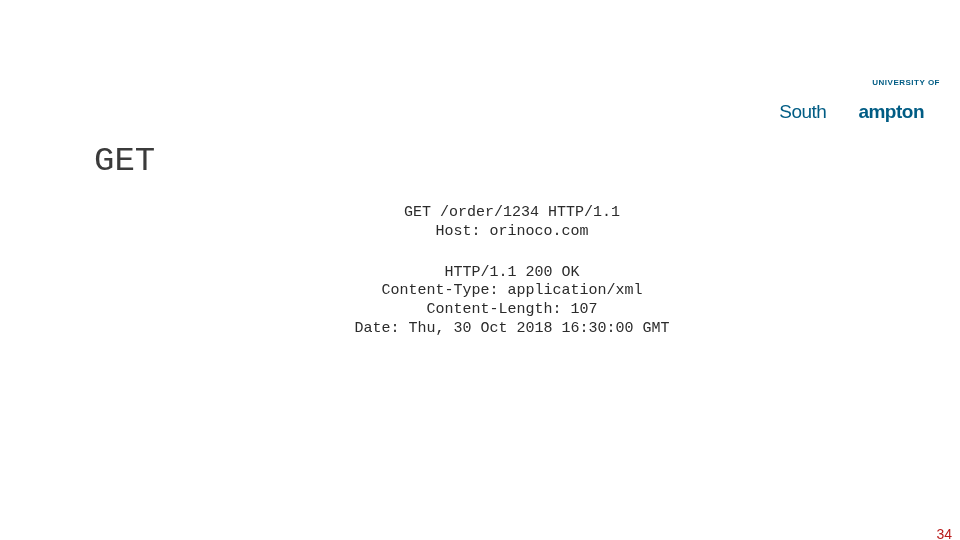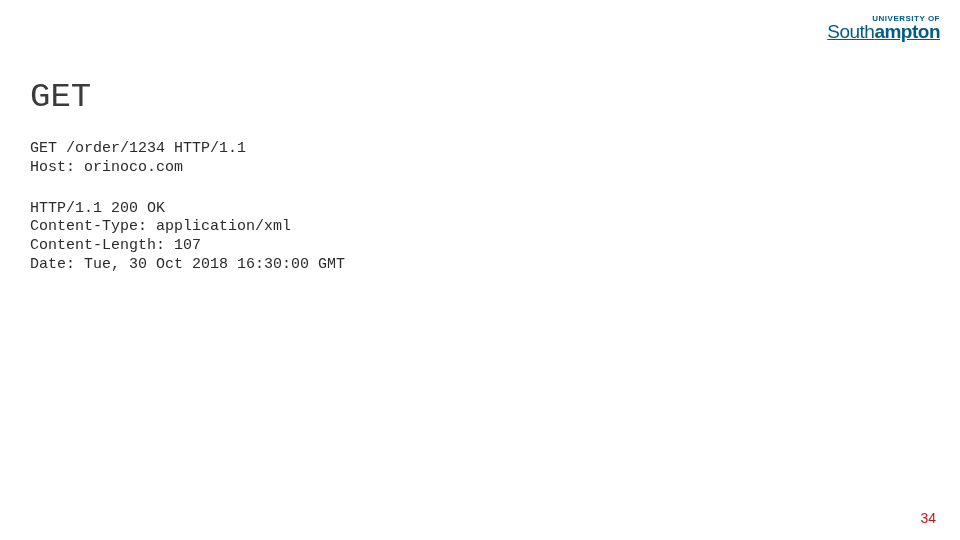--- a/index.html
+++ b/index.html
@@ -1,15 +1,15 @@
 <!DOCTYPE html>
 <html><head>
   <meta charset="utf-8">
   <style>
-    * { margin: 0; padding: 0; box-sizing: border-box; }
+    * { margin: 16px; padding: 0; box-sizing: border-box; }
     body {
       width: 960px;
       height: 540px;
       background: #fff;
       font-family: "Segoe UI", Arial, sans-serif;
       position: relative;
       overflow: hidden;
     }
     .logo {
       position: absolute;
@@ -23,21 +23,20 @@
       letter-spacing: 0.5px;
       font-weight: 600;
       text-align: right;
       margin-bottom: -2px;
     }
     .logo-bottom {
       font-size: 19px;
       color: #005C84;
       font-weight: 400;
       letter-spacing: -0.5px;
-      text-decoration: underline;
     }
     .logo-bottom b { font-weight: 700; }
     .content {
       position: absolute;
       top: 78px;
       left: 30px;
       right: 30px;
     }
     .title {
       font-size: 34px;
@@ -46,20 +45,21 @@
       margin-bottom: 24px;
       font-family: Liberation Mono, monospace;
     }
     .code {
       font-family: Consolas, "Courier New", monospace;
       font-size: 15px;
       line-height: 1.25;
       color: #2b2b2b;
       white-space: pre;
       margin-bottom: 22px;
+      text-align: center;
     }
     .pagenum {
       position: absolute;
       bottom: 14px;
       right: 24px;
       font-size: 14px;
       color: #b91c1c;
     }
   </style>
 </head>
@@ -70,16 +70,16 @@
   <div class="logo-bottom"><span>South</span><b>ampton</b></div>
 </div>
 
 <div class="content">
   <div class="title">GET</div>
   <div class="code">GET /order/1234 HTTP/1.1
 Host: orinoco.com</div>
   <div class="code">HTTP/1.1 200 OK
 Content-Type: application/xml
 Content-Length: 107
-Date: Tue, 30 Oct 2018 16:30:00 GMT</div>
+Date: Thu, 30 Oct 2018 16:30:00 GMT</div>
 </div>
 
 <div class="pagenum">34</div>
 
 </body></html>

